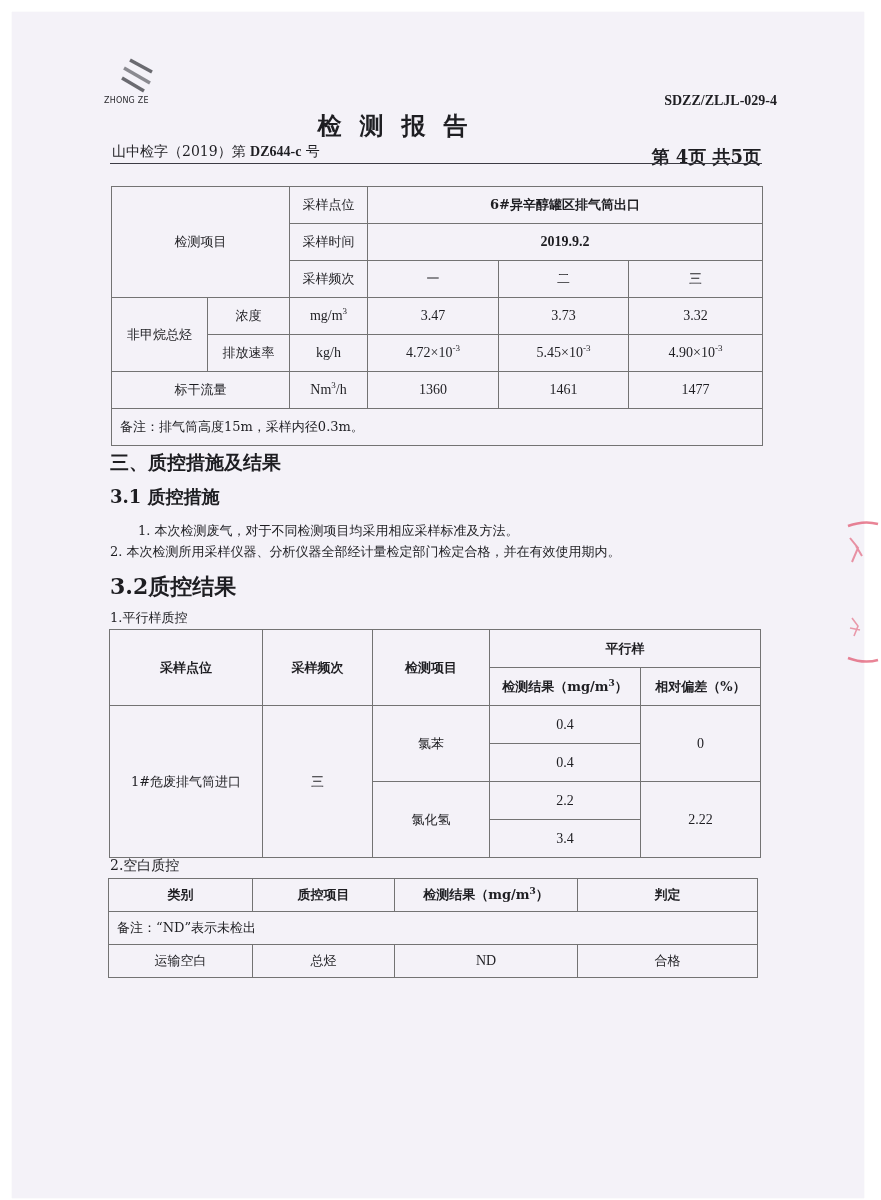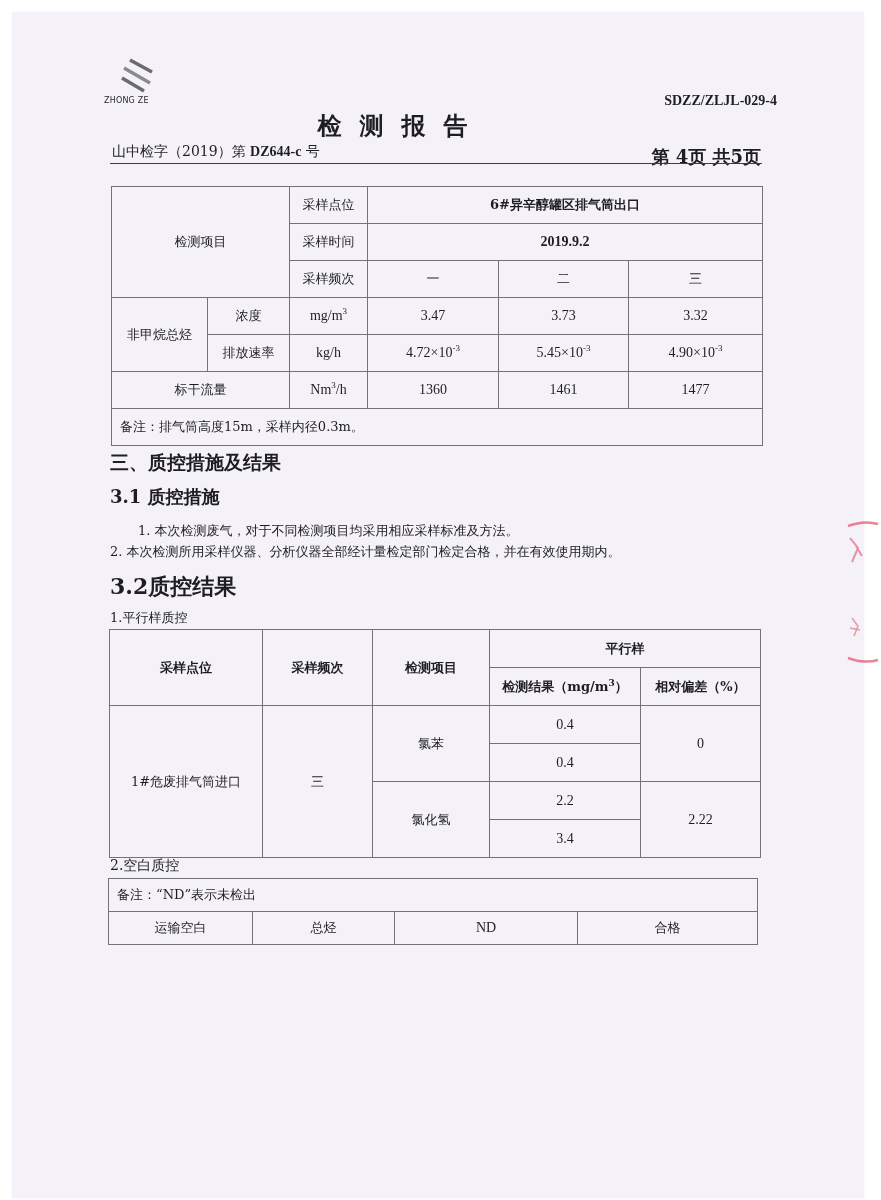--- a/index.html
+++ b/index.html
@@ -197,20 +197,26 @@
 <div class="abs sub2">2.空白质控</div>
 
 <table class="t3">
   <colgroup>
     <col style="width:144px">
       <col style="width:142px">
       <col style="width:183px">
       <col style="width:180px">
   </colgroup>
   <tbody>
+      <tr>
+    <td class="bold">类别</td>
+    <td class="bold">质控项目</td>
+    <td class="bold"><span>检测结果（mg/m</span><sup>3</sup><span>）</span></td>
+    <td class="bold">判定</td>
+  </tr>
   <tr>
     <td colspan="4" class="left">备注：“ND”表示未检出</td>
   </tr>
   <tr>
     <td>运输空白</td>
     <td>总烃</td>
     <td class="num">ND</td>
     <td>合格</td>
   </tr>
 </tbody>

